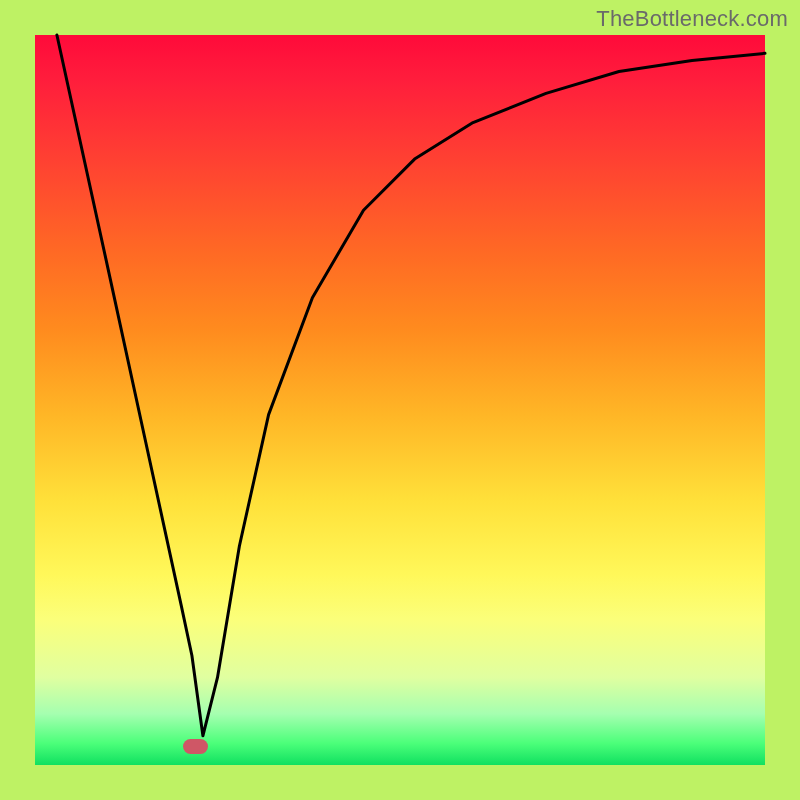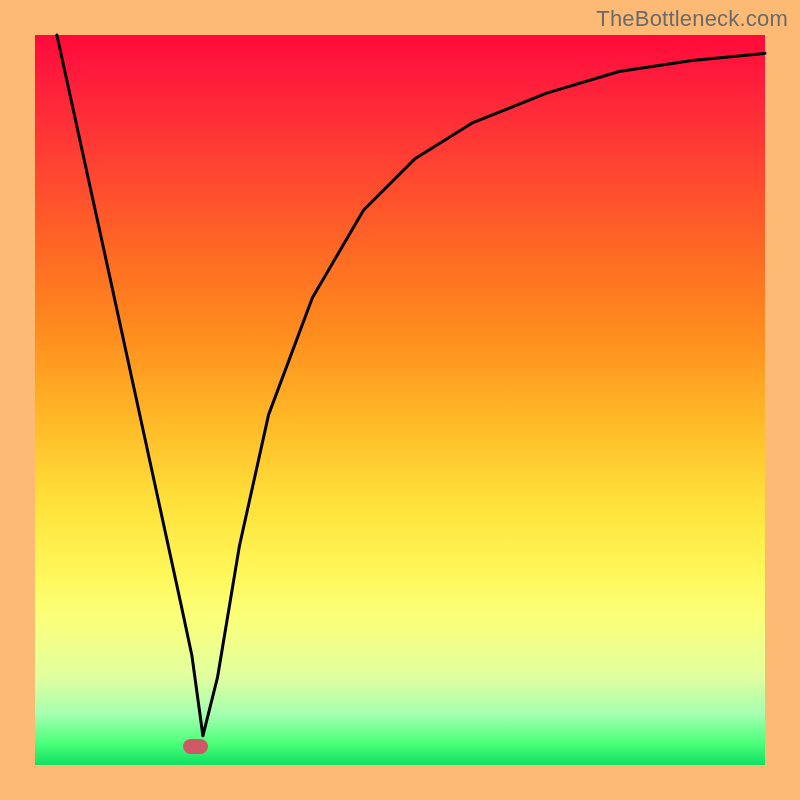--- a/index.html
+++ b/index.html
@@ -8,21 +8,21 @@
     width: 800px;
     height: 800px;
     overflow: hidden;
     background: #000;
     font-family: Arial, Helvetica, sans-serif;
   }
   .chart-wrap {
     position: relative;
     width: 800px;
     height: 800px;
-    background: #fdba74;
+    background: #bef264;
   }
   .plot-area {
     position: absolute;
     left: 35px;
     top: 35px;
     width: 730px;
     height: 730px;
     background: linear-gradient(to bottom,
       #ff0a3a 0%,
       #ff1d3c 6%,

